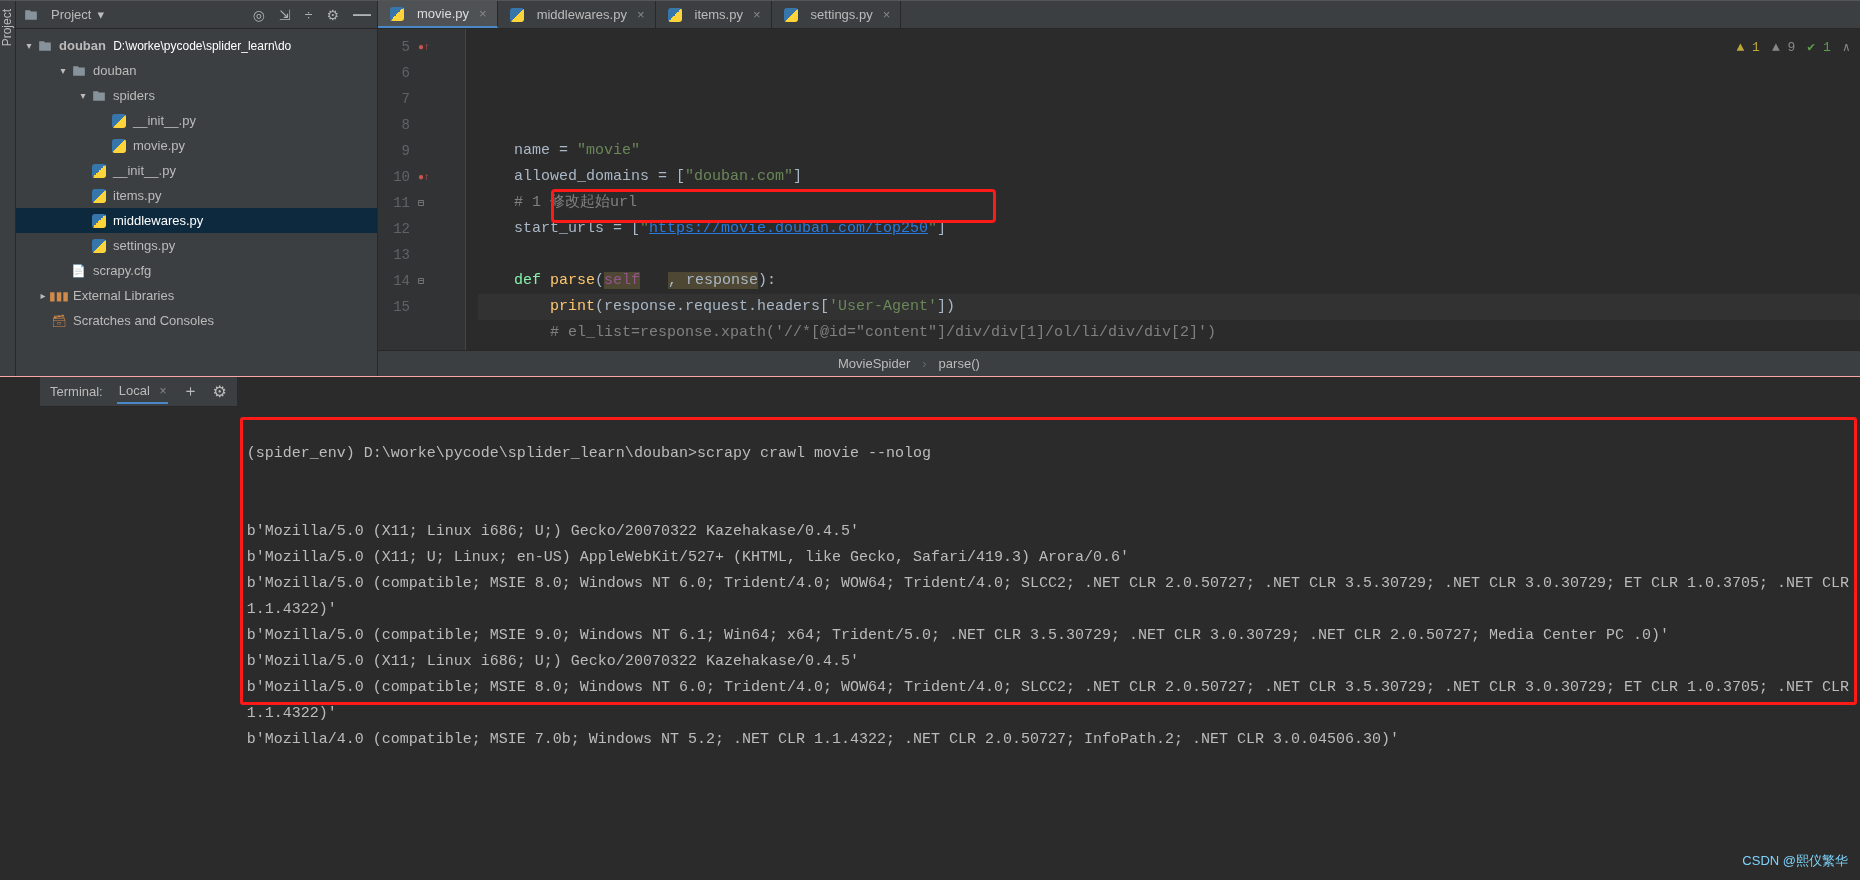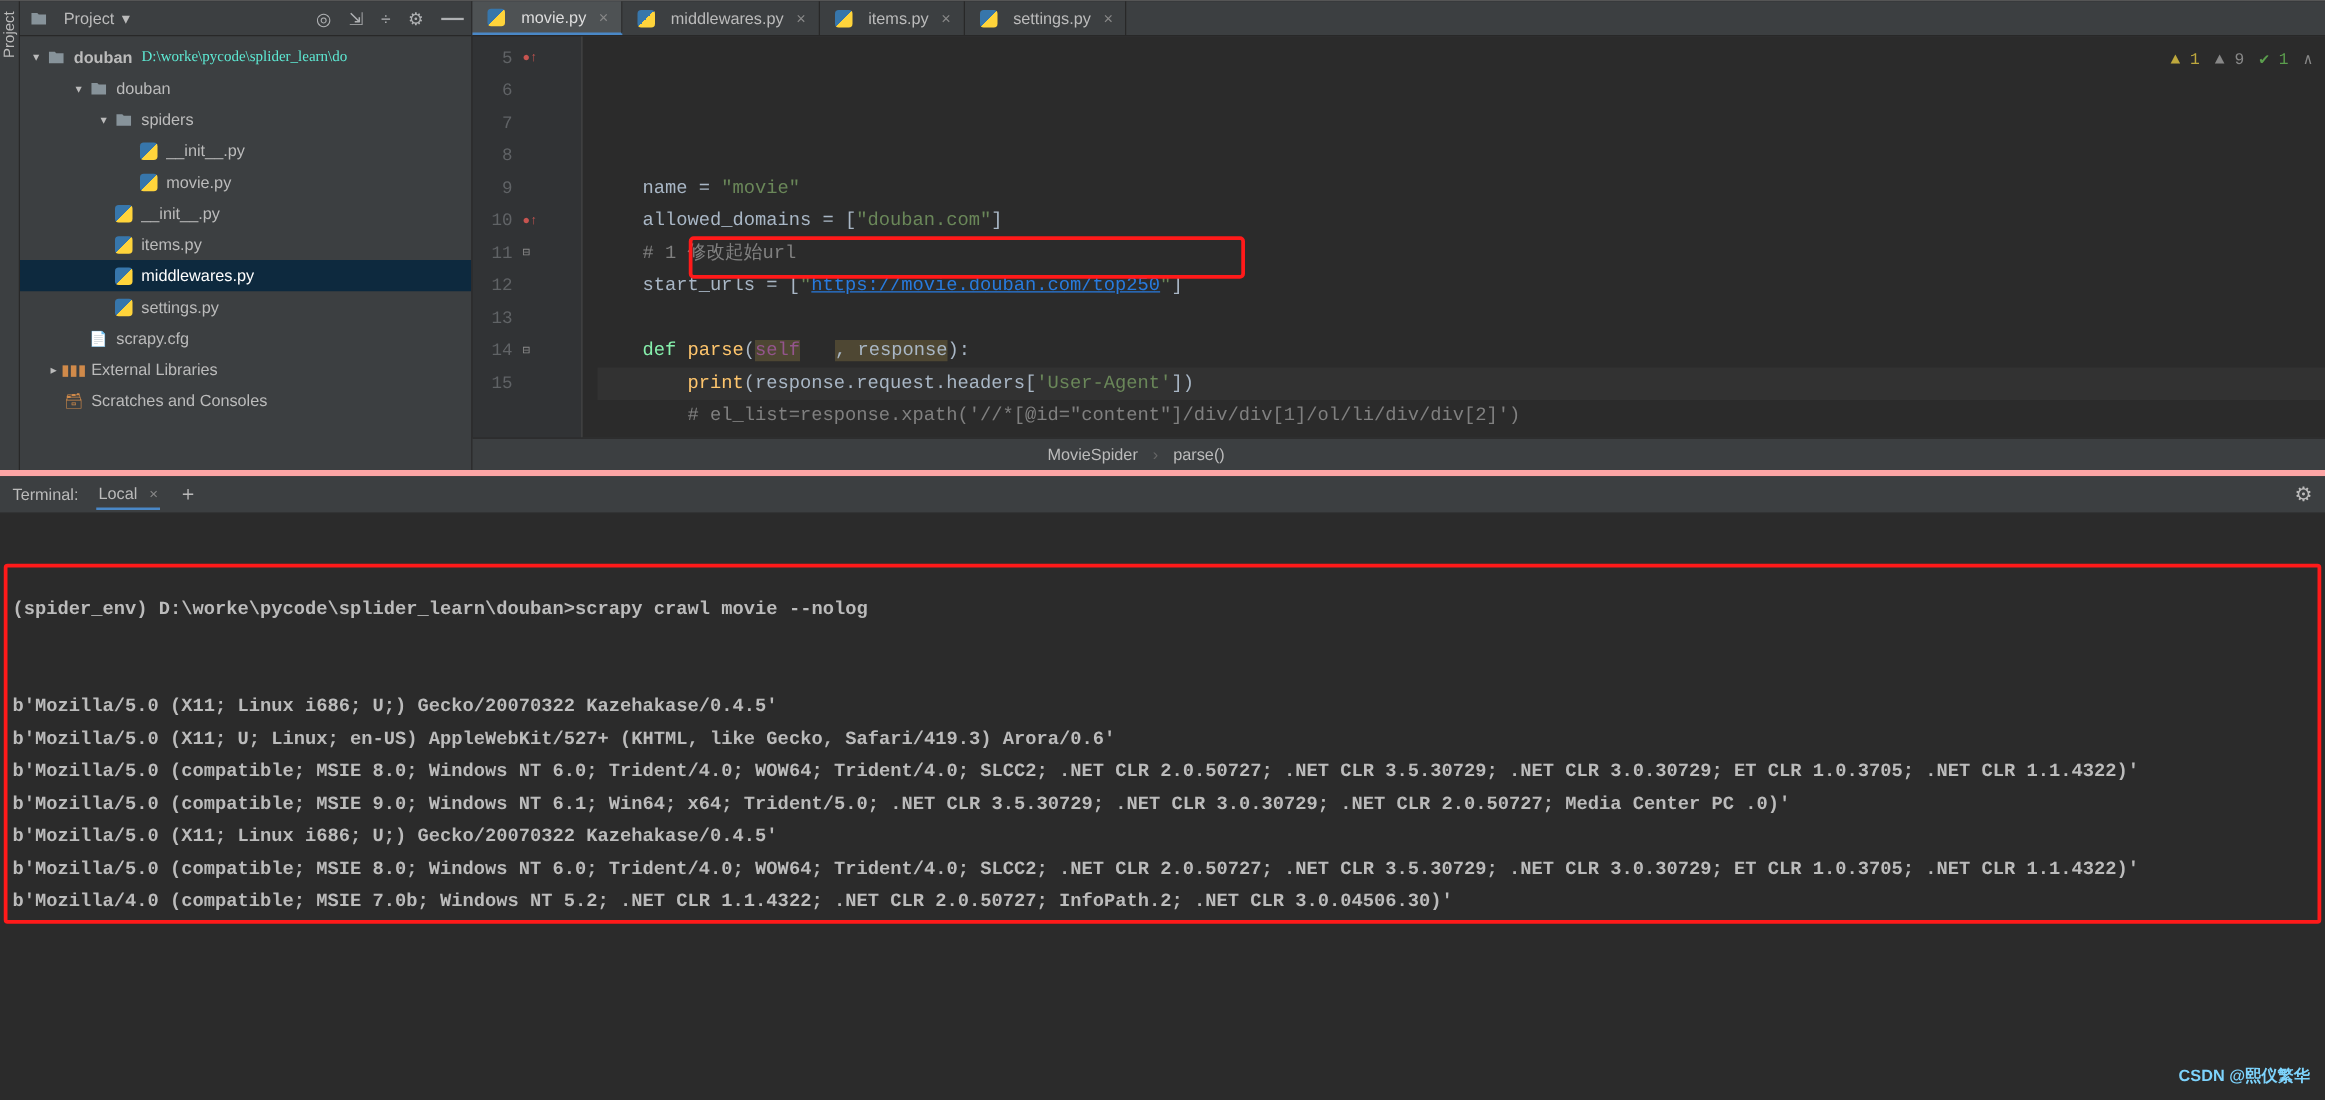--- a/index.html
+++ b/index.html
@@ -90,21 +90,21 @@
 }
 .folder { color: #87939A; }
 .py-icon {
   background: linear-gradient(135deg,#3776ab 50%,#ffd43b 50%);
   border-radius: 3px;
   width:14px;height:14px;
 }
 .lib-icon { color: #d08a4a; }
 .scratch-icon { color: #d08a4a; }
 .cfg-icon { color: #aaa; }
-.root-path { color: #5eead4; font-size: 12px; font-family: Liberation Serif, serif; }
+.root-path { color: #ffffff; font-size: 12px; }
 .tree-label { font-size: 13px; }
 .bold { font-weight: 600; }
 
 .editor-area {
   flex: 1;
   display: flex;
   flex-direction: column;
   background: #2b2b2b;
 }
 .tabs {
@@ -201,23 +201,24 @@
   gap: 12px;
   color: #bbb;
   font-size: 13px;
   border-top: 1px solid #282828;
 }
 .breadcrumb .sep { color: #666; }
 
 .terminal-panel {
   flex: 1;
   display: flex;
-  flex-direction: column;
+  flex-direction: row;
   background: #2b2b2b;
-  border-top: 5px solid #fca5a5;
+  border-top: 1px solid #fca5a5;
+  padding-left: 40px;
 }
 .term-header {
   height: 30px;
   background: #3c3f41;
   display: flex;
   align-items: center;
   padding: 0 10px;
   gap: 14px;
   color: #bbb;
   border-bottom: 1px solid #282828;
@@ -237,21 +238,20 @@
   flex: 1;
   font-family: "Consolas","Courier New",monospace;
   font-size: 15px;
   line-height: 26px;
   color: #bbbbbb;
   padding: 12px 10px;
   white-space: pre-wrap;
   word-break: break-all;
   position: relative;
   overflow: hidden;
-  font-weight: bold;
 }
 .term-redbox {
   position: absolute;
   border: 3px solid #ff1a1a;
   border-radius: 3px;
   pointer-events: none;
 }
 .watermark {
   position: absolute;
   right: 12px;

